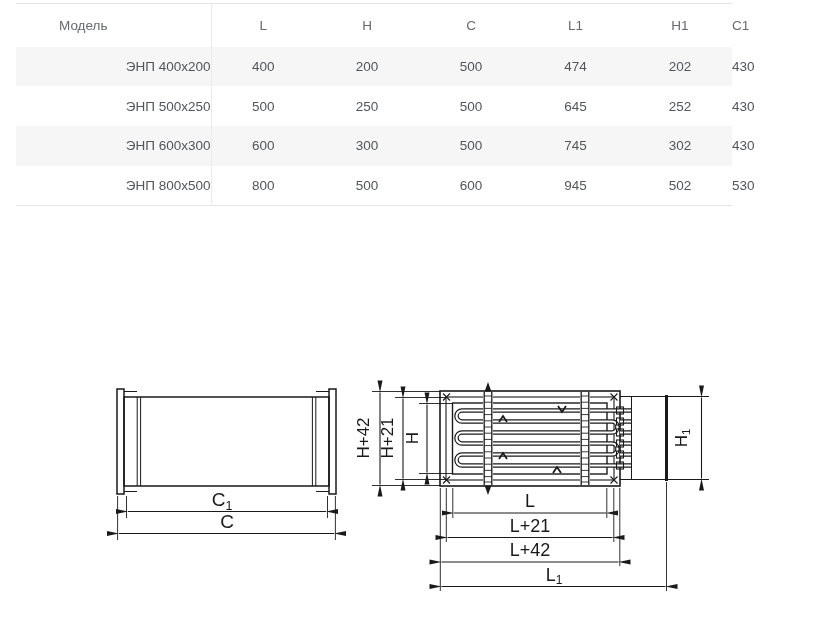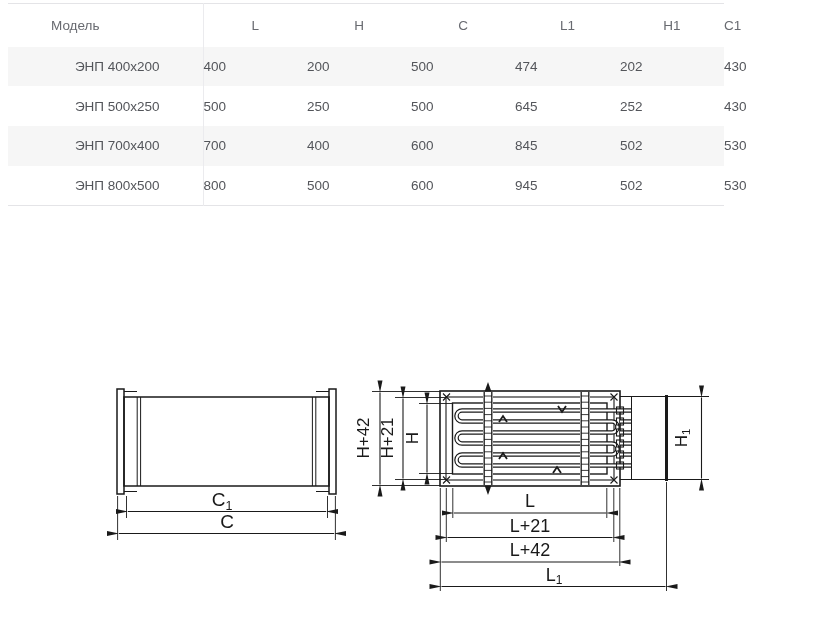--- a/index.html
+++ b/index.html
@@ -1,28 +1,28 @@
 <!DOCTYPE html>
 <html><head>
 <meta charset="utf-8">
 <style>
   * { margin: 0; padding: 0; box-sizing: border-box; }
   html, body { width: 820px; height: 622px; background: #ffffff; overflow: hidden;
                font-family: "Liberation Sans", sans-serif; }
   .page { position: relative; width: 820px; height: 622px; background: #fff; }
 
   
-  table.spec { position: absolute; left: 8px; top: 3px; width: 716px;
+  table.spec { position: absolute; left: 16px; top: 3px; width: 716px;
                border-collapse: collapse; table-layout: fixed;
                border-top: 1px solid #e4e4e7; border-bottom: 1px solid #e4e4e7; }
   table.spec th, table.spec td { font-weight: 400; font-size: 13.5px; white-space: nowrap; }
   table.spec thead th { height: 43px; color: #686a70; text-align: center; vertical-align: middle; }
   table.spec thead th.model { text-align: left; padding-left: 43px; }
-  table.spec tbody td { height: 39.7px; color: #53555a; vertical-align: middle; }
-  table.spec tbody td.model { text-align: center; padding-left: 24px; }
+  table.spec tbody td { height: 39.7px; color: #53555a; text-align: center; vertical-align: middle; }
+  table.spec tbody td.model { text-align: right; padding-left: 24px; }
   table.spec th.model, table.spec td.model { border-right: 1px solid #ebebee; }
   table.spec tbody tr:nth-child(odd) { background: #f6f6f6; }
 
   
   svg.drawings { position: absolute; left: 0; top: 366px; width: 820px; height: 256px; }
   svg.drawings text { fill: #1a1a1a; stroke: none;
                       font-family: "Liberation Sans", sans-serif; }
   .ln  { stroke: #1a1a1a; fill: none; }
 </style>
 </head>
@@ -64,27 +64,27 @@
         <tr>
           <td class="model">ЭНП 500x250</td>
           <td>500</td>
           <td>250</td>
           <td>500</td>
           <td>645</td>
           <td>252</td>
           <td>430</td>
         </tr>
         <tr>
-          <td class="model">ЭНП 700x400</td>
-          <td>700</td>
-          <td>400</td>
+          <td class="model">ЭНП 600x300</td>
           <td>600</td>
-          <td>845</td>
-          <td>502</td>
-          <td>530</td>
+          <td>300</td>
+          <td>500</td>
+          <td>745</td>
+          <td>302</td>
+          <td>430</td>
         </tr>
         <tr>
           <td class="model">ЭНП 800x500</td>
           <td>800</td>
           <td>500</td>
           <td>600</td>
           <td>945</td>
           <td>502</td>
           <td>530</td>
         </tr>

